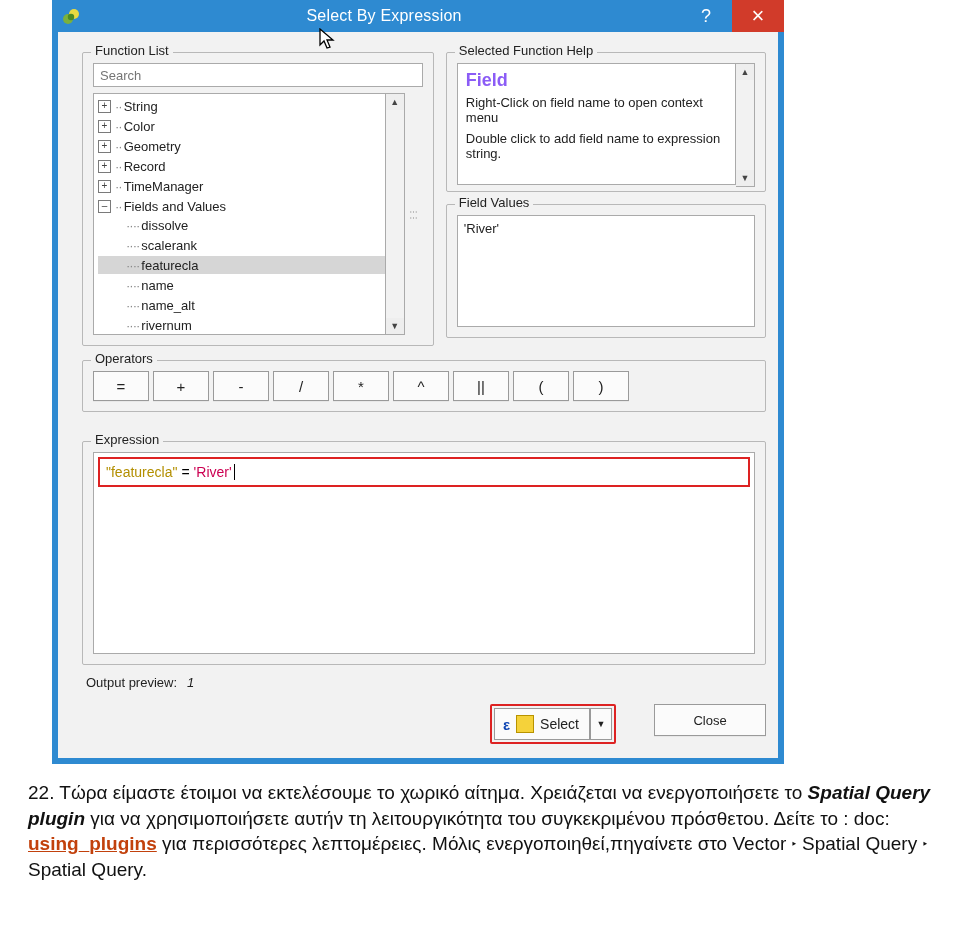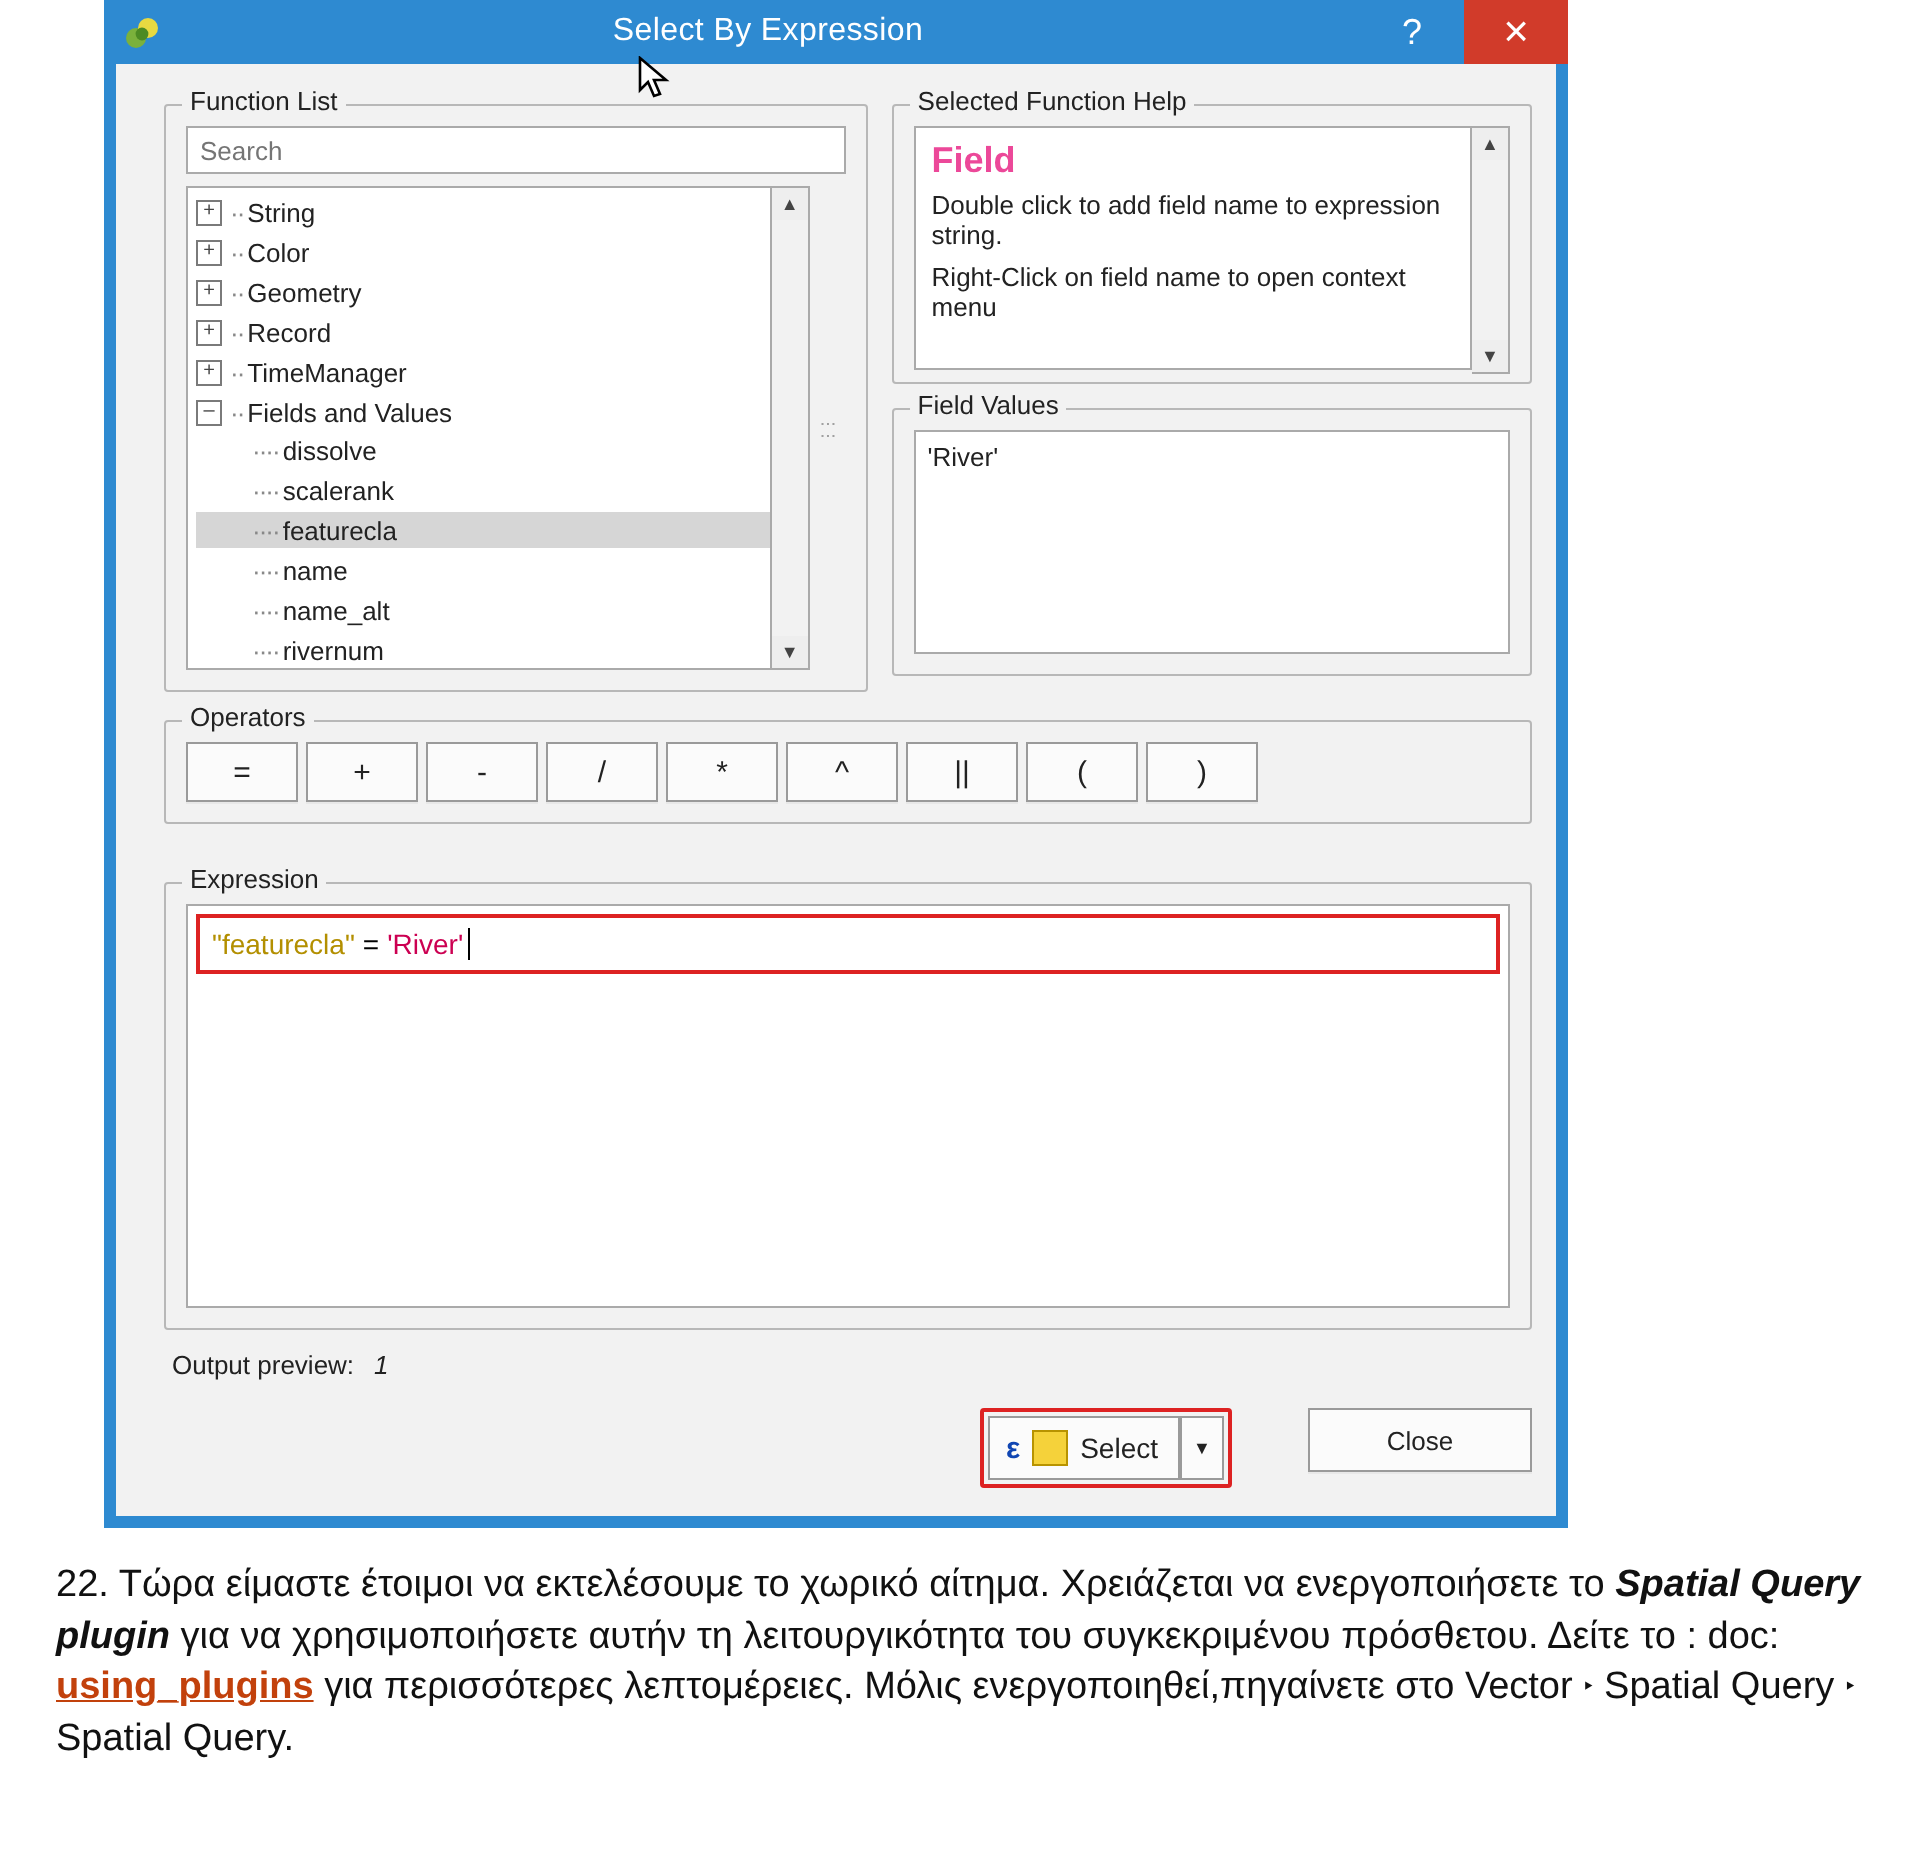--- a/index.html
+++ b/index.html
@@ -185,21 +185,21 @@
   
   .help-pane {
     border: 1px solid #aaa;
     background: #fff;
     height: 122px;
     padding: 6px 6px 4px 8px;
     box-sizing: border-box;
     overflow: hidden;
   }
   .help-pane .h-title {
-    color: #ec4899;
+    color: #8b5cf6;
     font-size: 18px;
     font-weight: 700;
     margin: 0 0 4px 0;
   }
   .help-pane p {
     margin: 2px 0 6px 0;
     font-size: 13px;
   }
   .value-list {
     border: 1px solid #aaa;
@@ -455,22 +455,22 @@
           <div class="splitter">⋮⋮</div>
         </div>
       </div>
 
       <div style="flex:1; display:flex; flex-direction:column; gap:0;">
         <div class="group" style="padding-bottom:4px;">
           <span class="legend">Selected Function Help</span>
           <div style="display:flex;">
             <div class="help-pane" style="flex:1">
               <div class="h-title">Field</div>
+              <p>Right-Click on field name to open context menu</p>
               <p>Double click to add field name to expression string.</p>
-              <p>Right-Click on field name to open context menu</p>
             </div>
             <div class="vscroll" style="height:122px">
               <div class="arrow">▲</div>
               <div class="arrow">▼</div>
             </div>
           </div>
         </div>
 
         <div class="group" style="margin-top:12px;">
           <span class="legend">Field Values</span>

